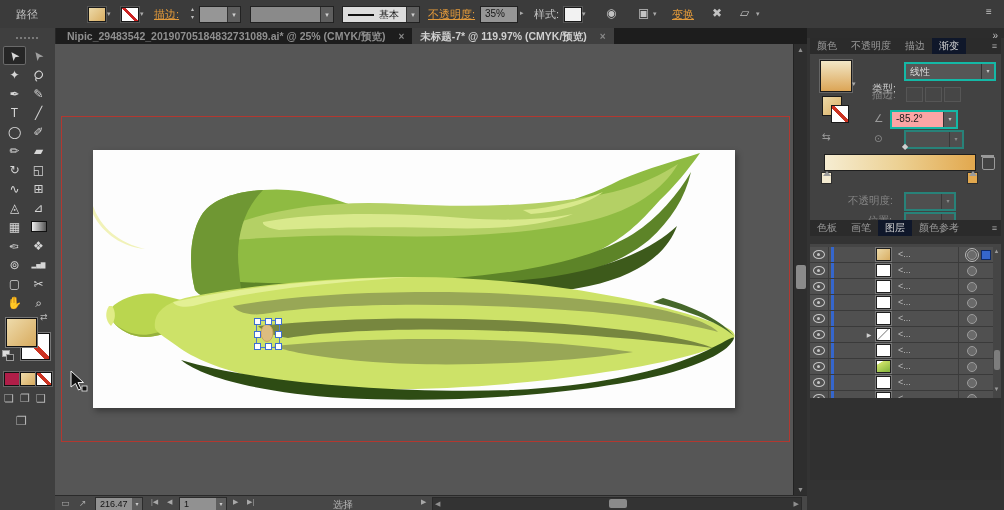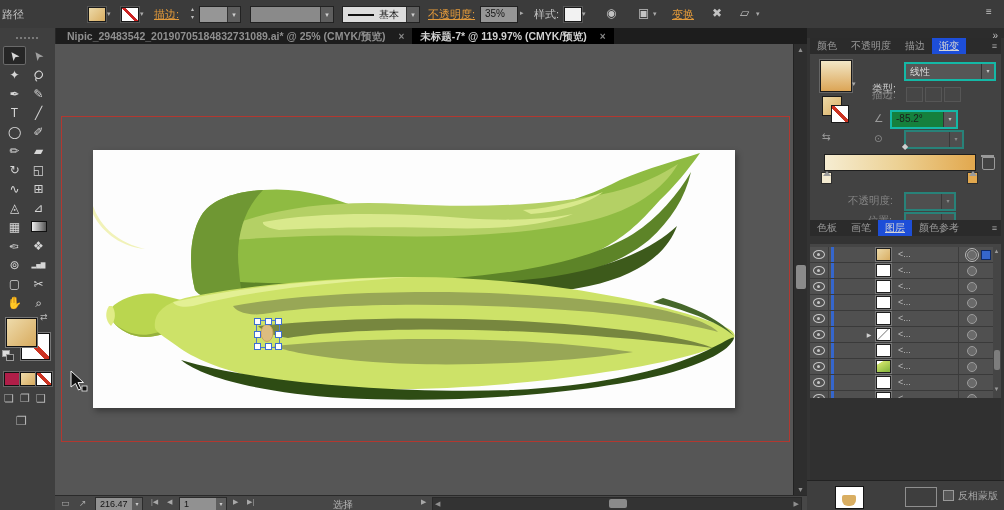--- a/index.html
+++ b/index.html
@@ -17,21 +17,21 @@
   .mini-arrow{position:absolute;top:10px;font-size:7px;color:#aaa;}
   .cb-box{position:absolute;top:6px;height:15px;background:#969696;border:1px solid #222;}
   .cb-box .val{position:absolute;left:4px;top:1px;font-size:10px;color:#181818;}
   .cb-dd{position:absolute;right:0;top:0;width:12px;height:100%;background:#5e5e5e;color:#cfcfcf;
          font-size:7px;text-align:center;line-height:15px;border-left:1px solid #333;}
   .stepper{position:absolute;top:5px;width:9px;font-size:6px;color:#bbb;line-height:8px;text-align:center;}
   .cb-icon{position:absolute;top:6px;font-size:12px;color:#c2c2c2;}
   
   #tab-bar{position:absolute;left:55px;top:28px;width:752px;height:16px;background:#1d1d1d;display:flex;}
   .doc-tab{height:16px;line-height:16px;padding:0 8px;font-size:10.5px;color:#8f8f8f;white-space:nowrap;font-weight:bold;}
-  .doc-tab.active{background:#000000;color:#cfcfcf;}
+  .doc-tab.active{background:#404040;color:#cfcfcf;}
   .doc-tab .x{margin-left:10px;color:#8a8a8a;font-size:10px;}
   
   #left-dock{position:absolute;left:0;top:28px;width:55px;height:482px;background:#3f3f3f;border-right:1px solid #272727;}
   #tool-header{position:absolute;left:0;top:6px;width:54px;height:8px;display:flex;justify-content:center;gap:2px;}
   #tool-header i{width:2px;height:2px;background:#7a7a7a;margin-top:3px;}
   #tools-grid{position:absolute;left:3px;top:18px;width:48px;display:grid;grid-template-columns:24px 24px;}
   .tool{width:23px;height:19px;display:flex;align-items:center;justify-content:center;border-radius:2px;}
   .tool span{font-size:12px;color:#d6d6d6;display:inline-block;line-height:1;}
   .tool.active{background:#262626;box-shadow:inset 0 0 0 1px #6a6a6a;}
   .tool-grad{width:14px;height:9px;background:linear-gradient(90deg,#eee,#555);border:1px solid #111;}
@@ -64,27 +64,27 @@
   .sb-box{position:absolute;top:1px;height:12px;background:#919191;border:1px solid #2c2c2c;}
   .sb-box .val{position:absolute;left:4px;top:1px;font-size:9px;color:#151515;}
   .sb-box .dd{position:absolute;right:0;top:0;width:10px;height:100%;background:#5e5e5e;color:#ccc;font-size:6px;text-align:center;line-height:12px;}
   #h-scroll{position:absolute;left:377px;top:1px;width:368px;height:12px;background:#333;border:1px solid #2a2a2a;}
   #h-thumb{position:absolute;left:176px;top:1px;width:18px;height:9px;background:#8a8a8a;border-radius:2px;}
   #h-scroll .arr{position:absolute;top:2px;font-size:7px;color:#8f8f8f;}
   
   #right-dock{position:absolute;left:807px;top:28px;width:197px;height:482px;background:#333;}
   .ptabs{position:absolute;left:3px;width:191px;height:16px;background:#2b2b2b;display:flex;align-items:center;font-size:10px;color:#9a9a9a;}
   .ptab{padding:1px 7px;height:14px;line-height:14px;white-space:nowrap;}
-  .ptab.active{background:#1d4ed8;color:#d5d5d5;text-decoration:underline;}
+  .ptab.active{background:#0f172a;color:#d5d5d5;}
   .pmenu{margin-left:auto;margin-right:4px;color:#aaa;font-size:9px;}
   .pbody{position:absolute;left:3px;width:191px;background:#424242;}
   .plabel{position:absolute;font-size:10.5px;color:#c9c9c9;}
   .plabel.dim{color:#868686;}
   .pcombo{position:absolute;height:15px;background:#565656;border:2px solid #14b8a6;}
-  .pcombo.lit{background:#15803d;}
+  .pcombo.lit{background:#fca5a5;}
   .pcombo .val{position:absolute;left:4px;top:1px;font-size:10px;color:#dcdcdc;}
   .pcombo.lit .val{color:#1c1c1c;}
   .pcombo .dd{position:absolute;right:0;top:0;width:12px;height:100%;background:#595959;border-left:1px solid #333;color:#c5c5c5;font-size:6px;text-align:center;line-height:14px;}
   .pcombo.dis{background:#5a5a5a;opacity:.55;}
   #grad-swatch{position:absolute;left:10px;top:6px;width:30px;height:30px;border:1px solid #1a1a1a;box-shadow:0 0 0 1px #666;background:linear-gradient(180deg,#f2e7c6,#dca556);}
   #grad-stroke-swatch{position:absolute;left:12px;top:42px;width:18px;height:18px;border:1px solid #1a1a1a;background:linear-gradient(135deg,#ecd9a8,#d9ae62);}
   #grad-stroke-none{position:absolute;left:21px;top:51px;width:16px;height:16px;border:1px solid #1a1a1a;background:linear-gradient(45deg,#fff 42%,#c32 42%,#c32 58%,#fff 58%);}
   .stroke-opt{position:absolute;top:33px;width:15px;height:13px;border:1px solid #6b6b6b;opacity:.5;background:#4a4a4a;}
   #grad-bar{position:absolute;left:14px;top:100px;width:150px;height:15px;border:1px solid #1f1f1f;background:linear-gradient(90deg,#f6edd2,#ecd092,#e2a84e);}
   .gstop{position:absolute;top:118px;width:9px;height:10px;border:1px solid #2d2d2d;}
@@ -120,21 +120,21 @@
   #tp-label{position:absolute;left:151px;top:8px;font-size:10px;color:#a5a5a5;}
   #collapse-right{position:absolute;right:6px;top:2px;font-size:10px;color:#c0c0c0;}
   .dock-top{position:absolute;left:0;top:0;width:197px;height:10px;background:#2c2c2c;}
 </style>
 </head>
 <body>
 
 <div id="app">
 
   <div id="control-bar">
-    <span class="cb-label" style="left:2px">路径</span>
+    <span class="cb-label" style="left:16px">路径</span>
     <span class="swatch sw-fill" style="left:88px"></span>
     <span class="mini-arrow" style="left:107px">▾</span>
     <span class="swatch sw-none" style="left:121px"></span>
     <span class="mini-arrow" style="left:140px">▾</span>
     <span class="cb-label cb-link" style="left:154px">描边:</span>
     <span class="stepper" style="left:188px"><span>▴</span><br><span>▾</span></span>
     <span class="cb-box" style="left:199px;width:40px">
         <span class="cb-dd">▾</span>
       </span>
     <span class="cb-box" style="left:250px;width:82px;background:#8a8a8a">
@@ -524,22 +524,14 @@
             <span class="ltarget"></span>
           </div>
         </div>
       <span class="lscroll" style="top:4px">▲</span>
       <div id="lthumb-bar"></div>
       <span class="lscroll" style="top:142px">▼</span>
     </div>
 
     <div class="pbody" style="top:370px;height:82px;background:#303030"></div>
 
-    <div id="transparency">
-      <div id="tp-thumb">
-          <i></i>
-        </div>
-      <div id="tp-mask"></div>
-      <span id="tp-check"></span>
-      <span id="tp-label">反相蒙版</span>
-    </div>
   </div>
 </div>
 
 </body></html>

